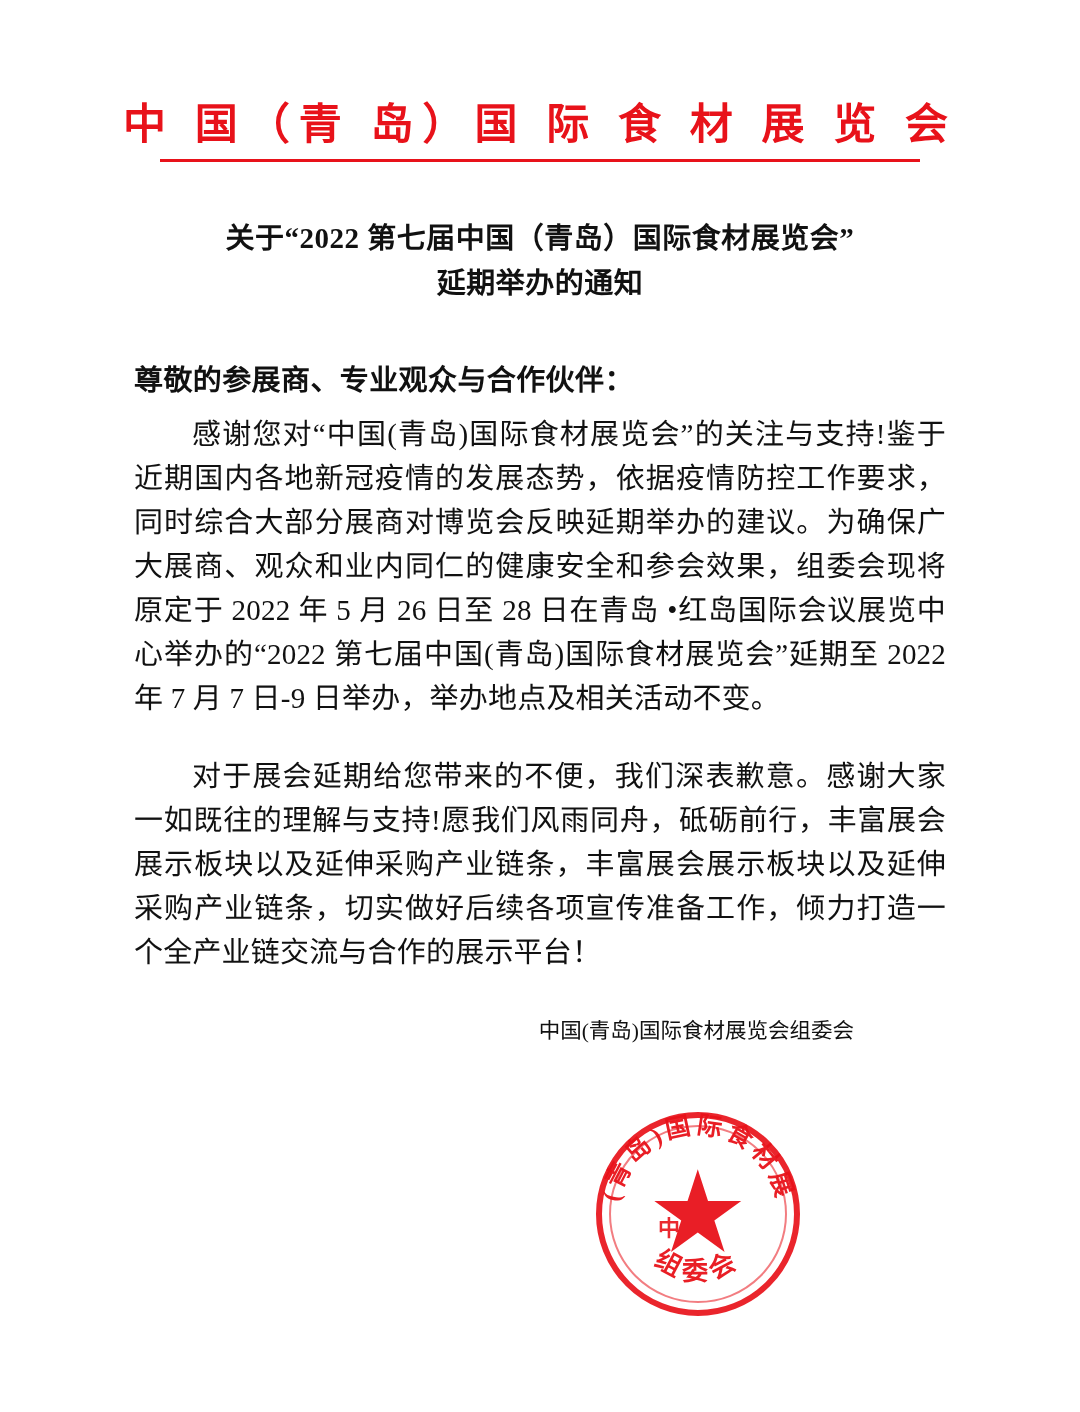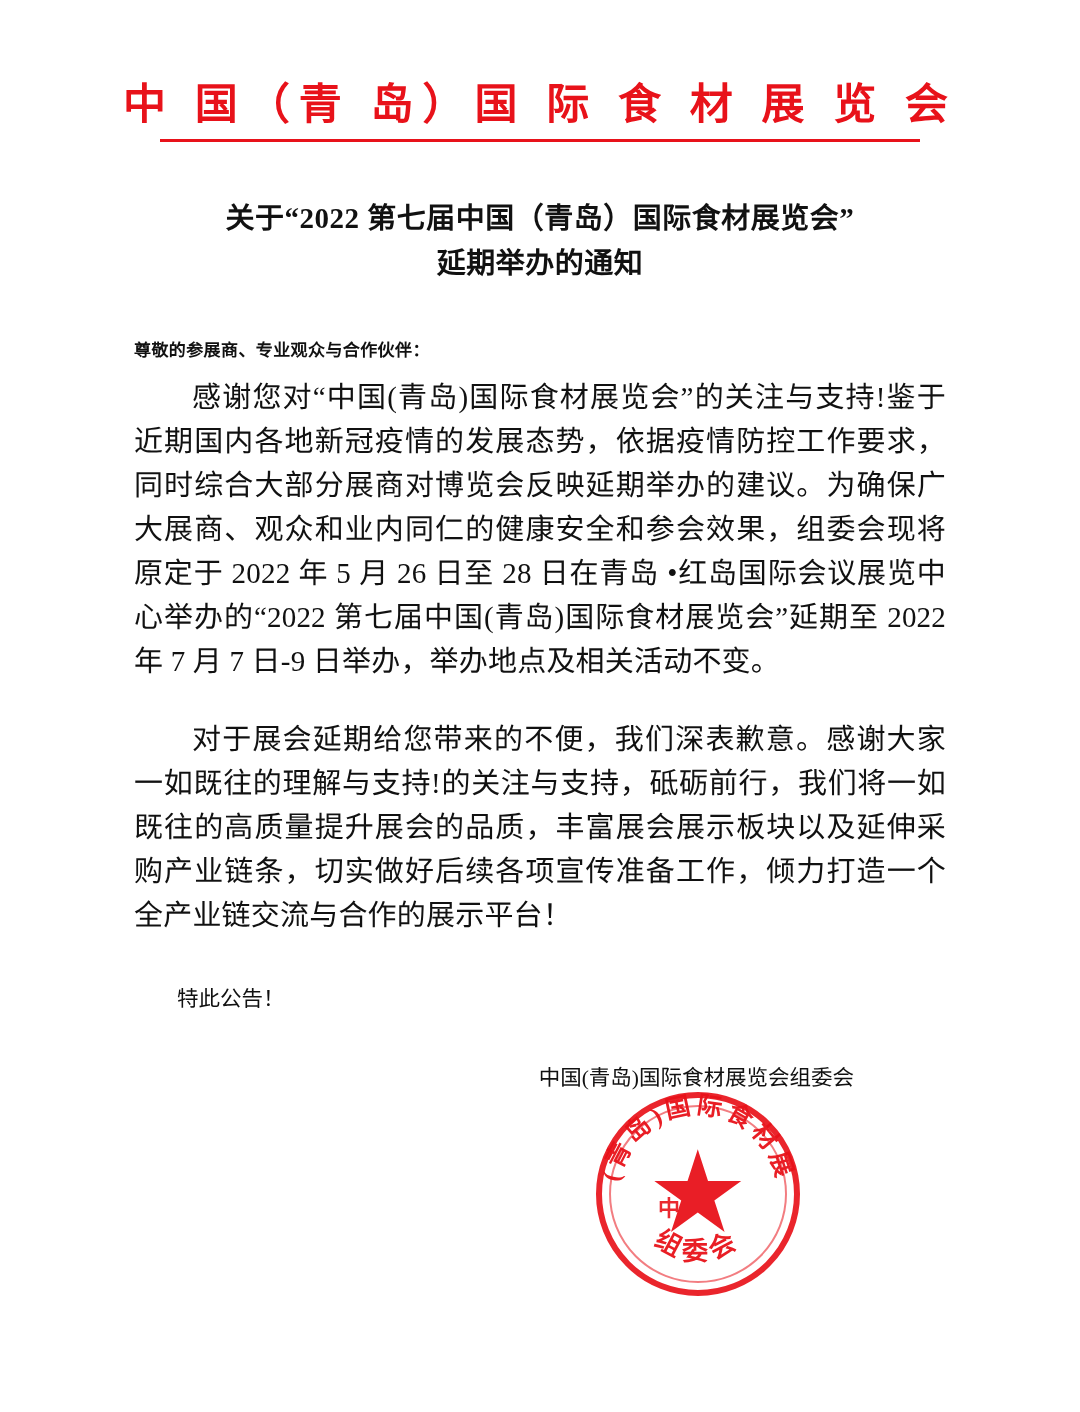--- a/index.html
+++ b/index.html
@@ -19,21 +19,21 @@
   .page {
     position: relative;
     width: 1080px;
     height: 1412px;
     box-sizing: border-box;
     padding: 0;
   }
 
   
   .masthead {
-    margin-top: 80px;
+    margin-top: 100px;
     text-align: center;
   }
   .masthead-title {
     display: inline-block;
     color: #e8121a;
     font-family: "Liberation Serif", "DejaVu Serif", serif;
     font-weight: bold;
     font-size: 43px;
     letter-spacing: 9px;
     line-height: 1.15;
@@ -62,21 +62,21 @@
   }
 
   
   .body-wrap {
     margin: 0 auto;
     width: 812px;
     margin-top: 58px;
   }
   .salutation {
     font-weight: bold;
-    font-size: 17px;
+    font-size: 29px;
     letter-spacing: 0.4px;
     margin-bottom: 14px;
   }
   p.para {
     font-size: 29px;
     line-height: 44px;
     text-align: justify;
     text-justify: inter-ideograph;
     margin: 0 0 34px 0;
     text-indent: 2em;
@@ -129,23 +129,22 @@
     <div class="line1">关于“2022 第七届中国（青岛）国际食材展览会”</div>
     <div class="line2">延期举办的通知</div>
   </div>
 
   <div class="body-wrap">
 
     <div class="salutation">尊敬的参展商、专业观众与合作伙伴：</div>
 
     <p class="para">感谢您对“中国(青岛)国际食材展览会”的关注与支持!鉴于近期国内各地新冠疫情的发展态势，依据疫情防控工作要求，同时综合大部分展商对博览会反映延期举办的建议。为确保广大展商、观众和业内同仁的健康安全和参会效果，组委会现将原定于 2022 年 5 月 26 日至 28 日在青岛 •红岛国际会议展览中心举办的“2022 第七届中国(青岛)国际食材展览会”延期至 2022 年 7 月 7 日-9 日举办，举办地点及相关活动不变。</p>
 
-    <p class="para">对于展会延期给您带来的不便，我们深表歉意。感谢大家一如既往的理解与支持!的关注与支持，砥砺前行，我们将一如既往的高质量提升展会的品质，丰富展会展示板块以及延伸采购产业链条，切实做好后续各项宣传准备工作，倾力打造一个全产业链交流与合作的展示平台！</p>
+    <p class="para">对于展会延期给您带来的不便，我们深表歉意。感谢大家一如既往的理解与支持!愿我们风雨同舟，砥砺前行，丰富展会展示板块以及延伸采购产业链条，丰富展会展示板块以及延伸采购产业链条，切实做好后续各项宣传准备工作，倾力打造一个全产业链交流与合作的展示平台！</p>
 
-    <div class="notice-close">特此公告！</div>
 
     <div class="signature">
       <span class="sig-line">中国(青岛)国际食材展览会组委会</span>
     </div>
   </div>
 
   <div class="seal">
     <svg width="212" height="212" viewBox="0 0 212 212" xmlns="http://www.w3.org/2000/svg">
       <defs>
         <path id="sealArcTop" d="M 26,106 A 80,80 0 1 1 186,106"></path>

